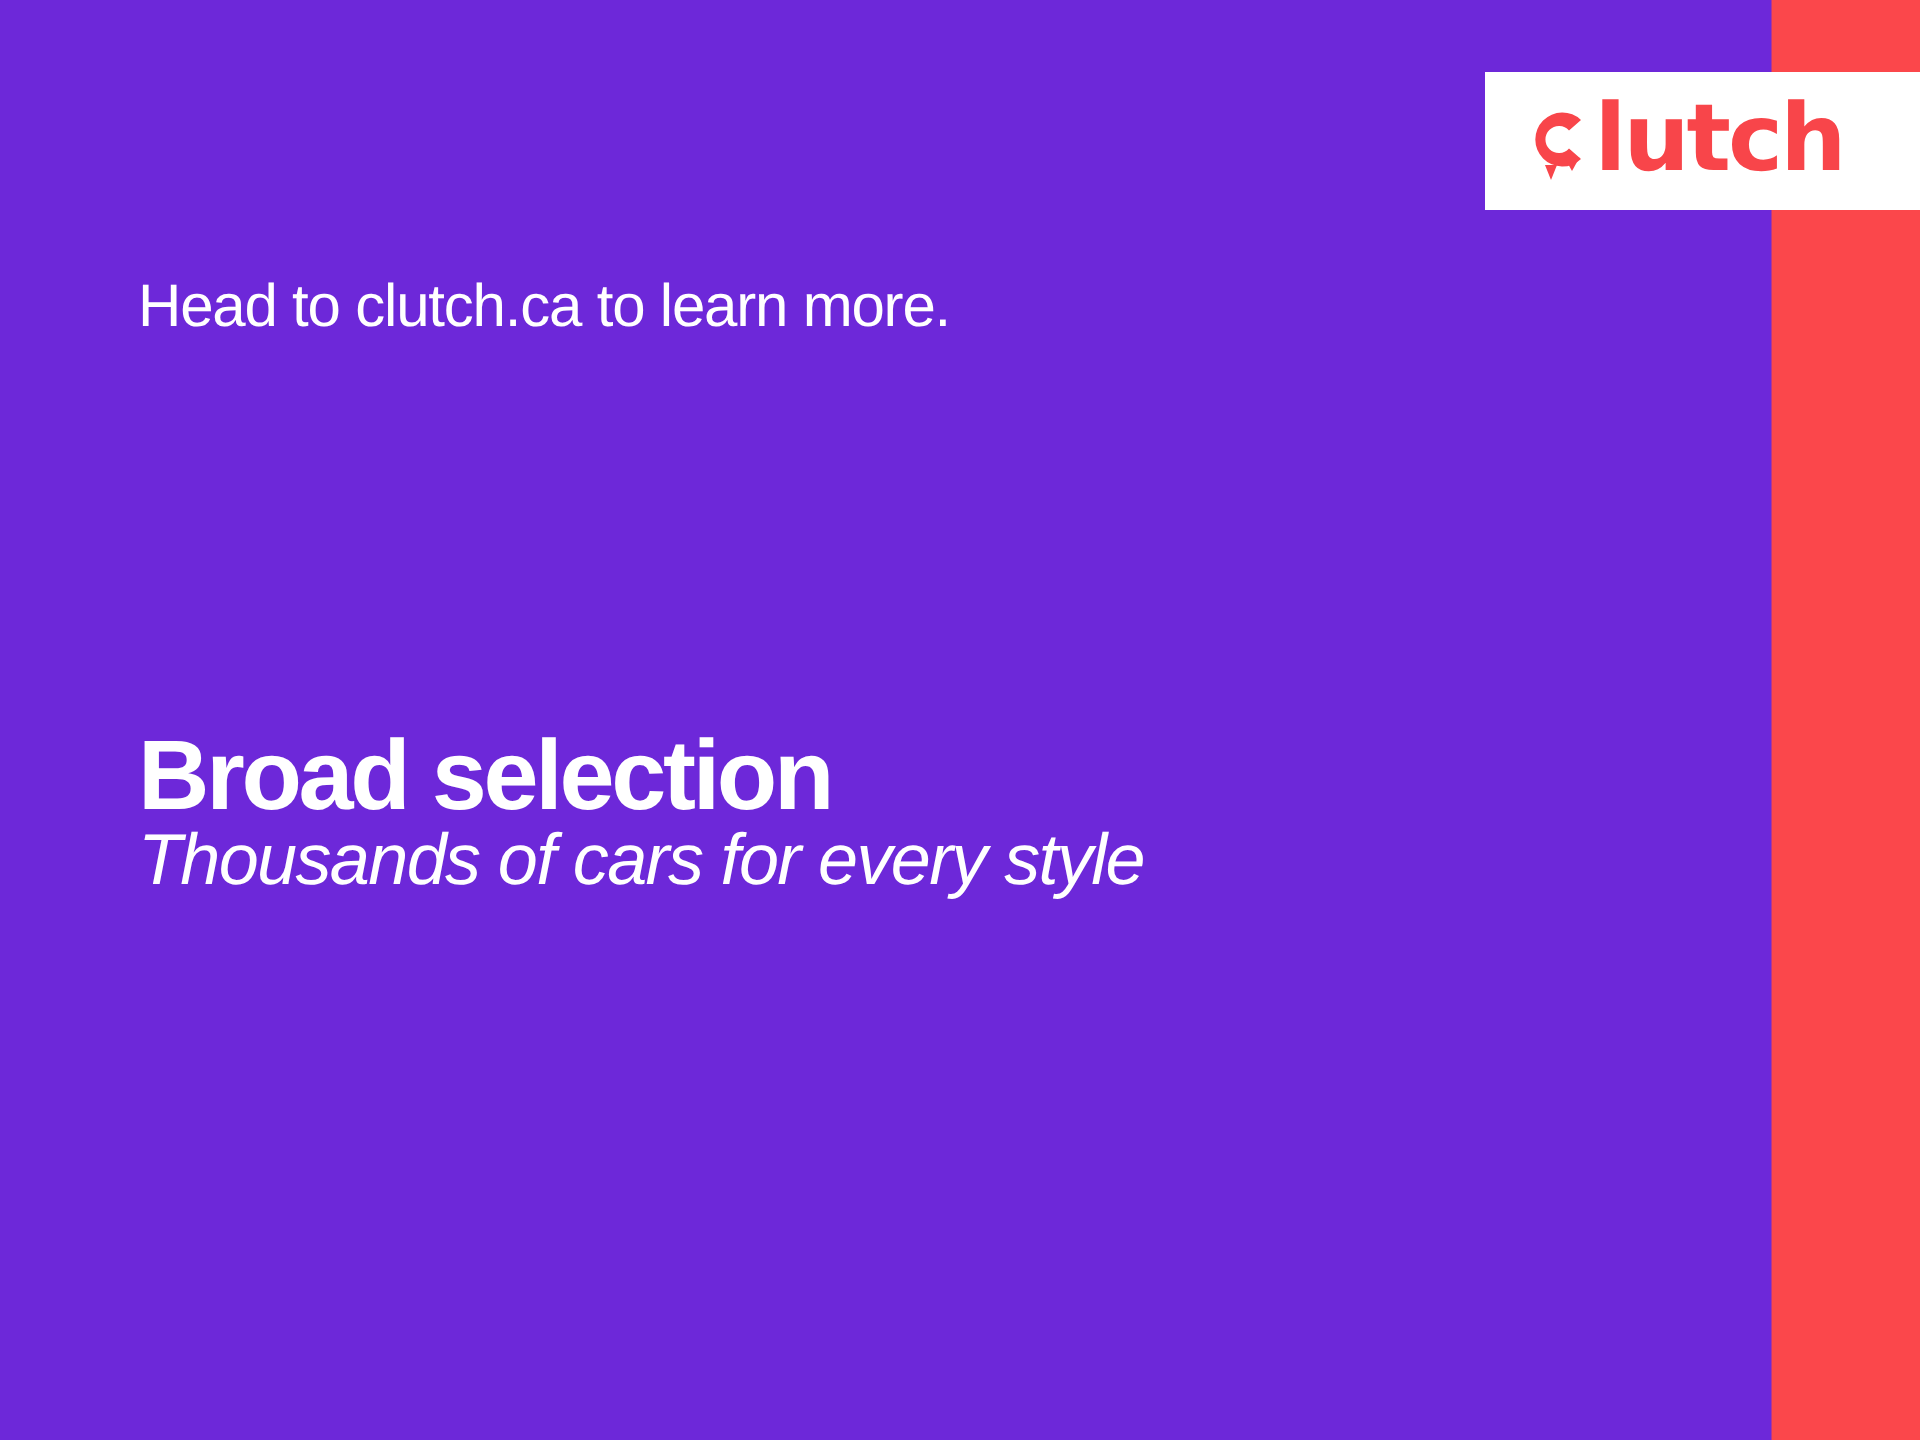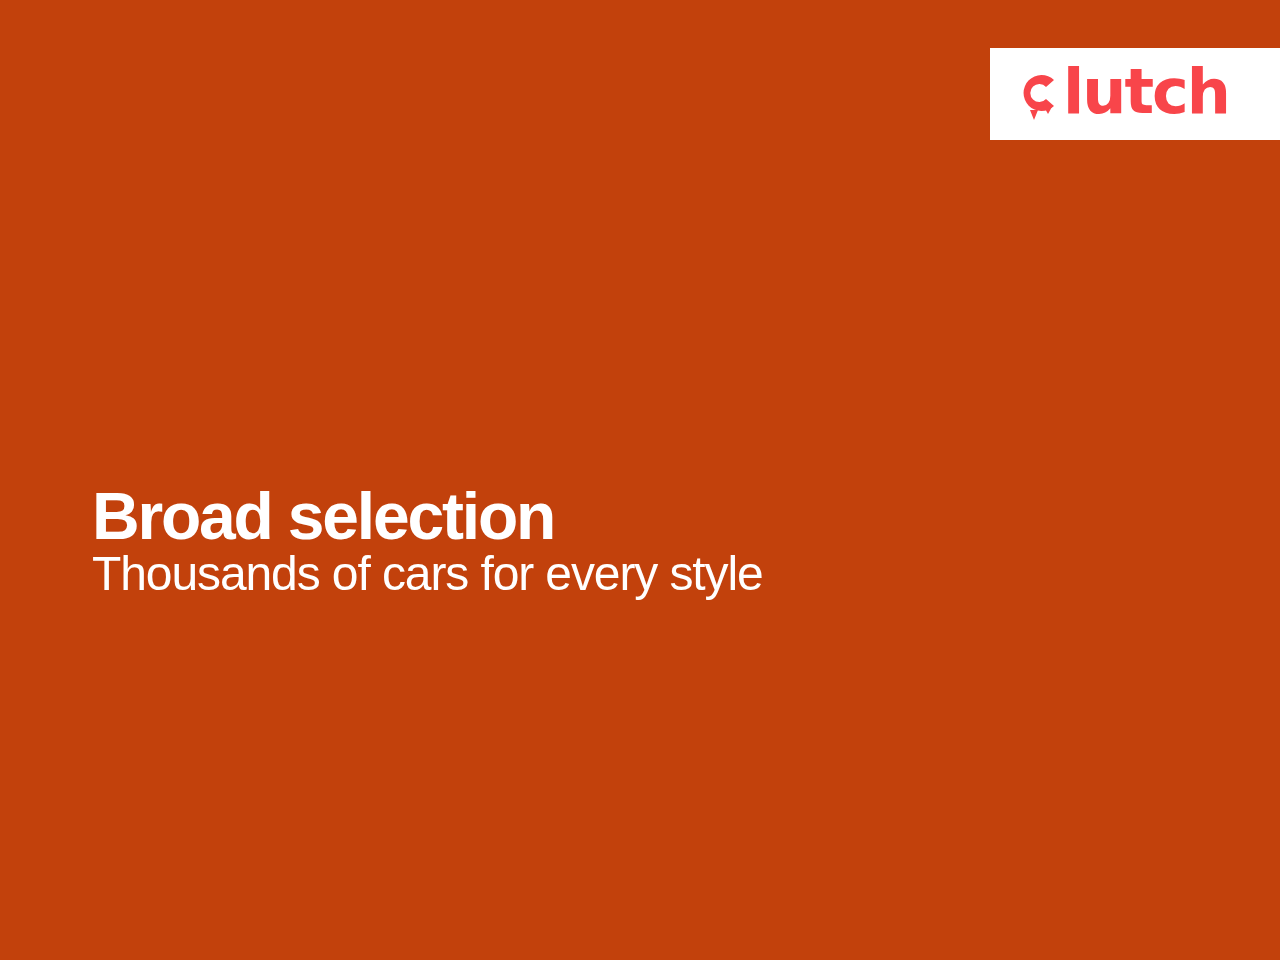--- a/index.html
+++ b/index.html
@@ -9,23 +9,23 @@
   body {
     width: 1280px;
     height: 960px;
     overflow: hidden;
     font-family: "Liberation Sans", sans-serif;
     background: #fb474b;
   }
 
   .slide {
     position: relative;
-    width: 1280px;
+    width: 1181px;
     height: 960px;
-    background: #c2410c;
+    background: #6d28d9;
     box-sizing: border-box;
     padding-left: 32px;
   }
 
   
   .logo-box {
     position: absolute;
     top: 48px;
     left: 990px;
     width: 290px;
@@ -90,20 +90,21 @@
   .subcopy {
     position: absolute;
     left: 92px;
     top: 542px;
     width: 960px;
     font-size: 48px;
     font-weight: 400;
     color: #ffffff;
     letter-spacing: -1.1px;
     line-height: 1.34;
+    font-style: italic;
   }
   .subcopy .line {
     display: block;
     white-space: nowrap;
   }
 </style>
 </head>
 <body>
 
 <div class="slide">
@@ -115,20 +116,21 @@
         <path d="M84 24 A36 36 0 1 0 84 76 L68 62 A18 18 0 1 1 68 38 Z" fill="#f8454a"></path>
 
         <path d="M36 84 L52 84 L44 104 Z" fill="#f8454a"></path>
 
         <path d="M62 74 L82 74 L72 92 Z" fill="#f8454a"></path>
       </svg>
       <span class="logo-text">lutch</span>
     </div>
   </div>
 
+  <div class="kicker">Head to clutch.ca to learn more.</div>
 
   <h1 class="headline">Broad selection</h1>
 
   <div class="subcopy">
     <span class="line">Thousands of cars for every style</span>
   </div>
 
 </div>
 
 </body></html>

